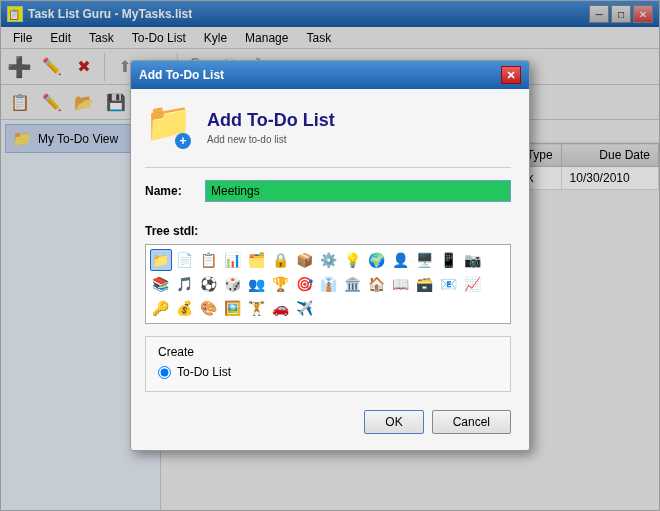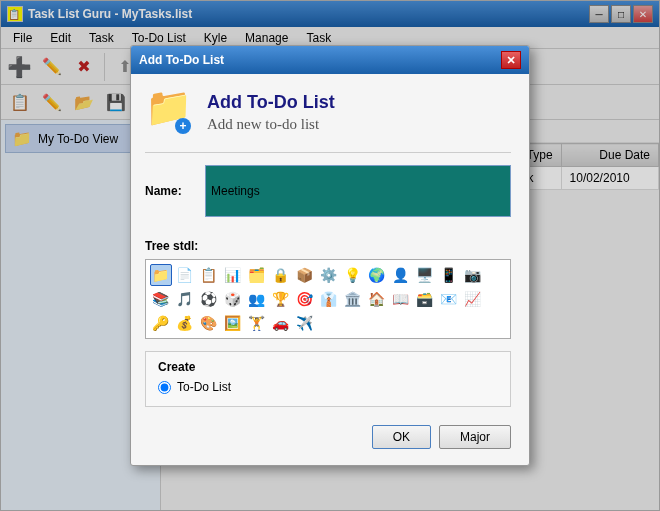--- a/index.html
+++ b/index.html
@@ -244,23 +244,22 @@
       font-size: 12px; font-weight: bold;
       display: flex; align-items: center; justify-content: center;
     }
     .dialog-header-text h2 {
       font-size: 18px;
       font-weight: bold;
       color: #1a1a80;
       margin-bottom: 3px;
     }
     .dialog-header-text p {
-      font-size: 15px;
+      font-size: 10px;
       color: #555;
-      font-family: Liberation Serif, serif;
     }
     .dialog-divider {
       border: none;
       border-top: 1px solid #ccc;
       margin: 0 0 12px 0;
     }
 
     
     .form-row {
       display: flex;
@@ -269,23 +268,23 @@
     }
     .form-label {
       font-size: 12px;
       font-weight: bold;
       width: 60px;
       flex-shrink: 0;
     }
     .form-input {
       flex: 1;
       border: 1px solid #7a9cc8;
-      padding: 18px 5px;
-      font-size: 12px;
-      background: #0f766e;
+      padding: 3px 5px;
+      font-size: 12px;
+      background: #22c55e;
       outline: none;
     }
 
     .tree-icon-label {
       font-size: 12px;
       font-weight: bold;
       margin-bottom: 6px;
     }
 
     
@@ -312,21 +311,21 @@
 
     
     .create-section {
       border: 1px solid #ccc;
       background: #f8f8f8;
       padding: 8px 12px;
       margin-bottom: 14px;
     }
     .create-label {
       font-size: 12px;
-      font-weight: bold;
+      font-weight: normal;
       margin-bottom: 6px;
     }
     .radio-row {
       display: flex;
       align-items: center;
       gap: 6px;
       margin-bottom: 4px;
       font-size: 12px;
     }
     .radio-row input[type=radio] { cursor: pointer; }
@@ -429,21 +428,21 @@
             </tr>
           </thead>
           <tbody>
             <tr>
               <td>
                 <input type="checkbox" checked="" style="margin-right: 5px;">
                 <span>Send Presentation To Kyle</span>
               </td>
               <td>High</td>
               <td>Major task</td>
-              <td>10/02/2010</td>
+              <td>10/30/2010</td>
             </tr>
           </tbody>
         </table>
       </div>
     </div>
   </div>
 
   <div class="modal-overlay">
     <div class="dialog">
 
@@ -515,18 +514,18 @@
         <div class="create-section">
           <div class="create-label">Create</div>
           <div class="radio-row">
             <input type="radio" name="create-type" id="r-todo" checked="" style="">
             <label for="r-todo">To-Do List</label>
           </div>
         </div>
 
         <div class="dialog-footer">
           <button class="dialog-btn default">OK</button>
-          <button class="dialog-btn">Major</button>
+          <button class="dialog-btn">Cancel</button>
         </div>
       </div>
     </div>
   </div>
 </div>
 
 </body></html>

